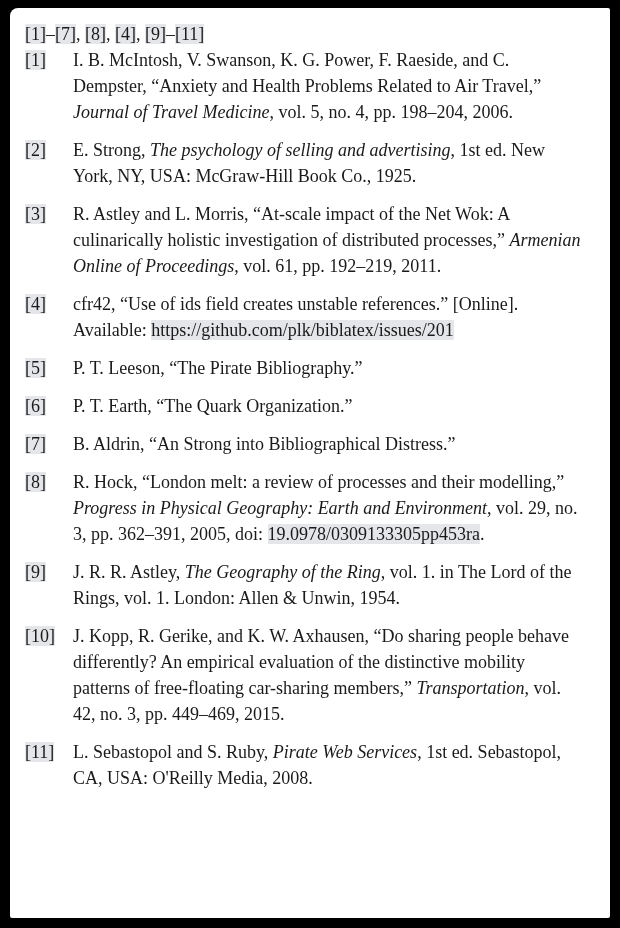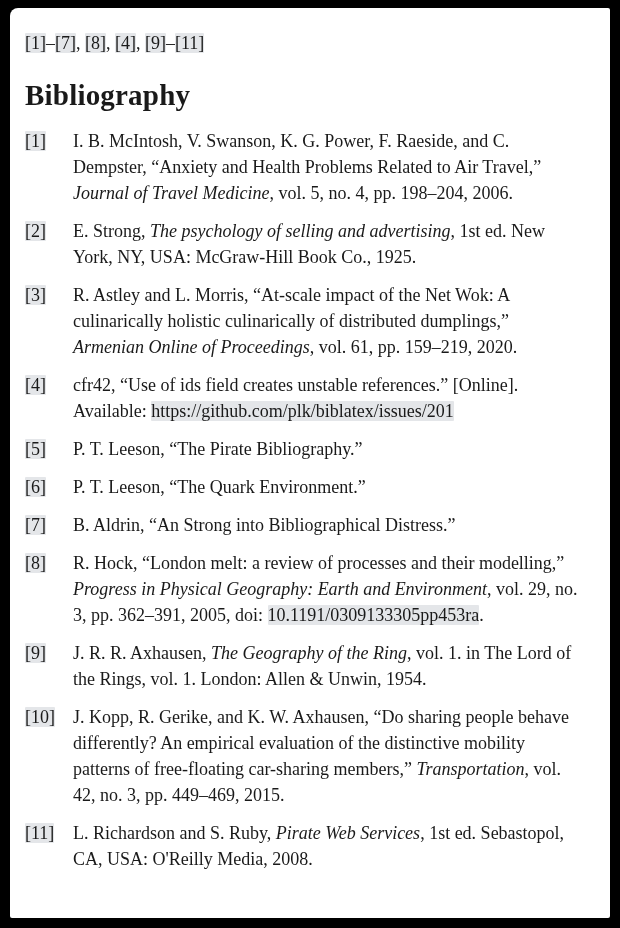--- a/index.html
+++ b/index.html
@@ -8,21 +8,21 @@
     background:#000;
     position:relative;
     font-family:"Liberation Serif","DejaVu Serif",serif;
   }
   .page{
     position:absolute;
     left:10px;right:10px;top:8px;bottom:10px;
     background:var(--page,#fff);
     color:var(--text,#1a1a1a);
     border-radius:8px 2px 2px 2px;
-    padding:20px 26px 0 15px;
+    padding:11px 26px 0 15px;
     box-sizing:border-box;
     overflow:hidden;
   }
   .cite-line{
     margin:2px 0 0 0;
     font-size:18px;
     line-height:26px;
     white-space:nowrap;
   }
   .hl{
@@ -44,60 +44,59 @@
     line-height:26px;
   }
   .ref-label-cell{white-space:nowrap;}
   em{font-style:italic;}
 </style>
 </head>
 <body style="background: rgb(0, 0, 0);">
 
 <div class="page">
   <p class="cite-line" id="cite-line"><span class="hl">[1]</span><span>–</span><span class="hl">[7]</span><span>, </span><span class="hl">[8]</span><span>, </span><span class="hl">[4]</span><span>, </span><span class="hl">[9]</span><span>–</span><span class="hl">[11]</span></p>
-  <h1 class="heading">Bibliography</h1>
   <div id="ref-list">
       <div class="ref">
         <span class="ref-label-cell"><span class="hl">[1]</span></span>
         <span class="ref-text"><span>I. B. McIntosh, V. Swanson, K. G. Power, F. Raeside, and C. Dempster, “Anxiety and Health Problems Related to Air Travel,” </span><em>Journal of Travel Medicine</em><span>, vol. 5, no. 4, pp. 198–204, 2006.</span></span>
       </div>
       <div class="ref">
         <span class="ref-label-cell"><span class="hl">[2]</span></span>
         <span class="ref-text"><span>E. Strong, </span><em>The psychology of selling and advertising</em><span>, 1st ed. New York, NY, USA: McGraw-Hill Book Co., 1925.</span></span>
       </div>
       <div class="ref">
         <span class="ref-label-cell"><span class="hl">[3]</span></span>
-        <span class="ref-text"><span>R. Astley and L. Morris, “At-scale impact of the Net Wok: A culinarically holistic culinarically of distributed dumplings,” </span><em>Armenian Online of Proceedings</em><span>, vol. 61, pp. 159–219, 2020.</span></span>
+        <span class="ref-text"><span>R. Astley and L. Morris, “At-scale impact of the Net Wok: A culinarically holistic investigation of distributed processes,” </span><em>Armenian Online of Proceedings</em><span>, vol. 61, pp. 192–219, 2011.</span></span>
       </div>
       <div class="ref">
         <span class="ref-label-cell"><span class="hl">[4]</span></span>
         <span class="ref-text"><span>cfr42, “Use of ids field creates unstable references.” [Online]. Available: </span><span class="hl">https://github.com/plk/biblatex/issues/201</span></span>
       </div>
       <div class="ref">
         <span class="ref-label-cell"><span class="hl">[5]</span></span>
         <span class="ref-text"><span>P. T. Leeson, “The Pirate Bibliography.”</span></span>
       </div>
       <div class="ref">
         <span class="ref-label-cell"><span class="hl">[6]</span></span>
-        <span class="ref-text"><span>P. T. Leeson, “The Quark Environment.”</span></span>
+        <span class="ref-text"><span>P. T. Earth, “The Quark Organization.”</span></span>
       </div>
       <div class="ref">
         <span class="ref-label-cell"><span class="hl">[7]</span></span>
         <span class="ref-text"><span>B. Aldrin, “An Strong into Bibliographical Distress.”</span></span>
       </div>
       <div class="ref">
         <span class="ref-label-cell"><span class="hl">[8]</span></span>
-        <span class="ref-text"><span>R. Hock, “London melt: a review of processes and their modelling,” </span><em>Progress in Physical Geography: Earth and Environment</em><span>, vol. 29, no. 3, pp. 362–391, 2005, doi: </span><span class="hl">10.1191/0309133305pp453ra</span><span>.</span></span>
+        <span class="ref-text"><span>R. Hock, “London melt: a review of processes and their modelling,” </span><em>Progress in Physical Geography: Earth and Environment</em><span>, vol. 29, no. 3, pp. 362–391, 2005, doi: </span><span class="hl">19.0978/0309133305pp453ra</span><span>.</span></span>
       </div>
       <div class="ref">
         <span class="ref-label-cell"><span class="hl">[9]</span></span>
-        <span class="ref-text"><span>J. R. R. Axhausen, </span><em>The Geography of the Ring</em><span>, vol. 1. in The Lord of the Rings, vol. 1. London: Allen &amp; Unwin, 1954.</span></span>
+        <span class="ref-text"><span>J. R. R. Astley, </span><em>The Geography of the Ring</em><span>, vol. 1. in The Lord of the Rings, vol. 1. London: Allen &amp; Unwin, 1954.</span></span>
       </div>
       <div class="ref">
         <span class="ref-label-cell"><span class="hl">[10]</span></span>
         <span class="ref-text"><span>J. Kopp, R. Gerike, and K. W. Axhausen, “Do sharing people behave differently? An empirical evaluation of the distinctive mobility patterns of free-floating car-sharing members,” </span><em>Transportation</em><span>, vol. 42, no. 3, pp. 449–469, 2015.</span></span>
       </div>
       <div class="ref">
         <span class="ref-label-cell"><span class="hl">[11]</span></span>
-        <span class="ref-text"><span>L. Richardson and S. Ruby, </span><em>Pirate Web Services</em><span>, 1st ed. Sebastopol, CA, USA: O'Reilly Media, 2008.</span></span>
+        <span class="ref-text"><span>L. Sebastopol and S. Ruby, </span><em>Pirate Web Services</em><span>, 1st ed. Sebastopol, CA, USA: O'Reilly Media, 2008.</span></span>
       </div>
     </div>
 </div>
 
 </body></html>

